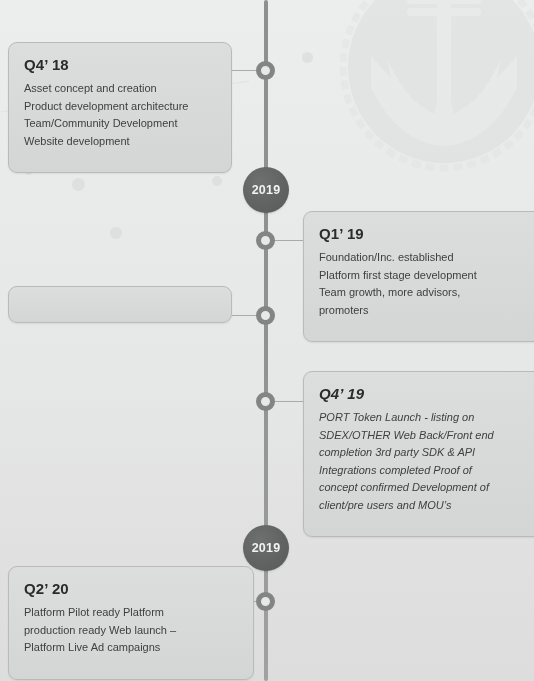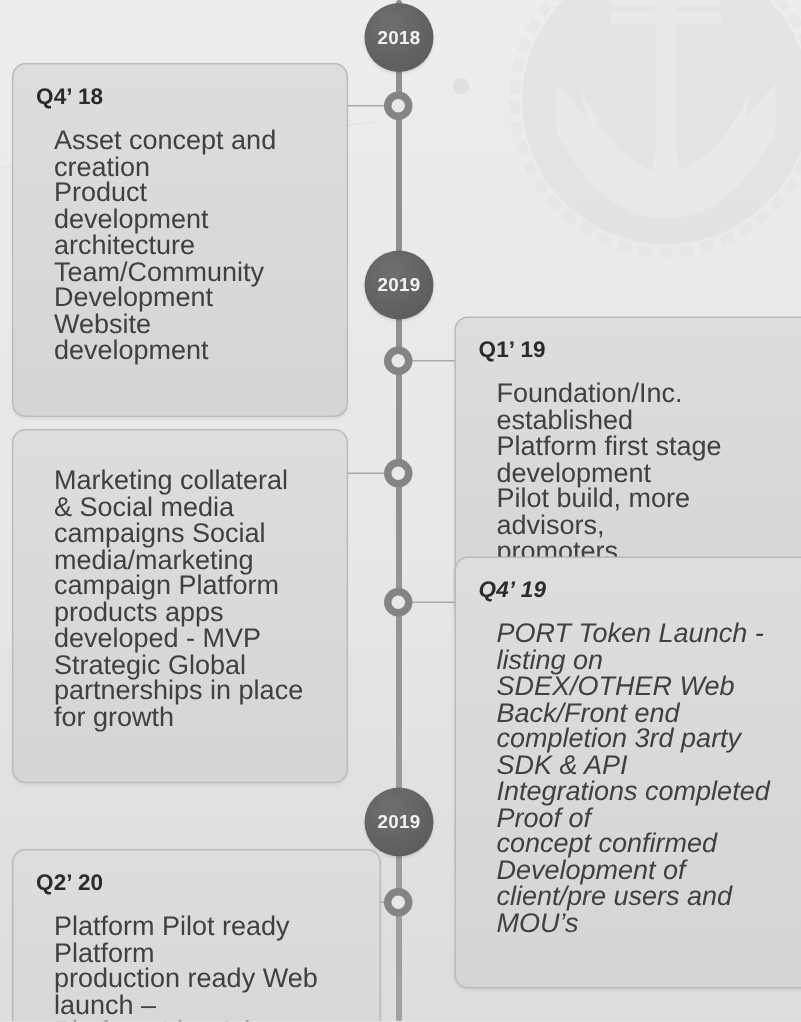--- a/index.html
+++ b/index.html
@@ -104,24 +104,24 @@
     box-shadow: 0 1px 2px rgba(0,0,0,.07);
   }
   .card-title {
     font-size: 15px;
     font-weight: bold;
     color: #2b2b2b;
     margin: 0 0 7px 0;
     letter-spacing: .1px;
   }
   .card-body {
-    font-size: 18px;
+    font-size: 11px;
     line-height: 17.5px;
     color: #3f4040;
-    margin: 12px;
+    margin: 0;
     white-space: pre-line;
   }
 </style>
 </head>
 <body>
 
 <div id="roadmap">
 
   <div class="wm-blob" style="left:72px;  top:178px; width:13px; height:13px;"></div>
   <div class="wm-blob" style="left:212px; top:176px; width:10px; height:10px;"></div>
@@ -140,52 +140,46 @@
         <rect x="70" y="36" width="74" height="8" rx="3"></rect>
         <rect x="70" y="48" width="74" height="8" rx="3"></rect>
         <circle cx="107" cy="150" r="9"></circle>
         <path d="M34 96 L34 128 Q62 184 107 186 Q152 184 180 128 L180 96 L160 118 L164 98 Q142 150 107 156 Q72 150 50 98 L54 118 Z"></path>
       </g>
     </svg>
   </div>
 
   <div class="spine"></div>
 
-  <div class="year-bubble" style="left:243px; top:2px;">2018</div>
   <div class="year-bubble" style="left:243px; top:167px;">2019</div>
   <div class="year-bubble" style="left:243px; top:525px;">2019</div>
 
   <div class="connector" style="left:232px; top:70px; width:28px;"></div>
   <div class="node-ring" style="left:256px; top:61px;"></div>
   <div class="card" style="left:8px; top:42px; width:224px;">
     <div class="card-title">Q4’ 18</div>
     <div class="card-body">Asset concept and creation
 Product development architecture
 Team/Community Development
 Website development</div>
   </div>
 
   <div class="connector" style="left:274px; top:240px; width:30px;"></div>
   <div class="node-ring" style="left:256px; top:231px;"></div>
   <div class="card" style="left:303px; top:211px; width:244px;">
     <div class="card-title">Q1’ 19</div>
     <div class="card-body">Foundation/Inc. established
 Platform first stage development
-Pilot build, more advisors,
+Team growth, more advisors,
 promoters</div>
   </div>
 
   <div class="connector" style="left:232px; top:315px; width:28px;"></div>
   <div class="node-ring" style="left:256px; top:306px;"></div>
   <div class="card" style="left:8px; top:286px; width:224px;">
-    <div class="card-body">Marketing collateral &amp; Social media
-campaigns Social media/marketing
-campaign Platform products apps
-developed - MVP Strategic Global
-partnerships in place for growth</div>
   </div>
 
   <div class="connector" style="left:274px; top:401px; width:30px;"></div>
   <div class="node-ring" style="left:256px; top:392px;"></div>
   <div class="card" style="left:303px; top:371px; width:248px;font-style:italic;">
     <div class="card-title">Q4’ 19</div>
     <div class="card-body">PORT Token Launch - listing on
 SDEX/OTHER Web Back/Front end
 completion 3rd party SDK &amp; API
 Integrations completed Proof of

